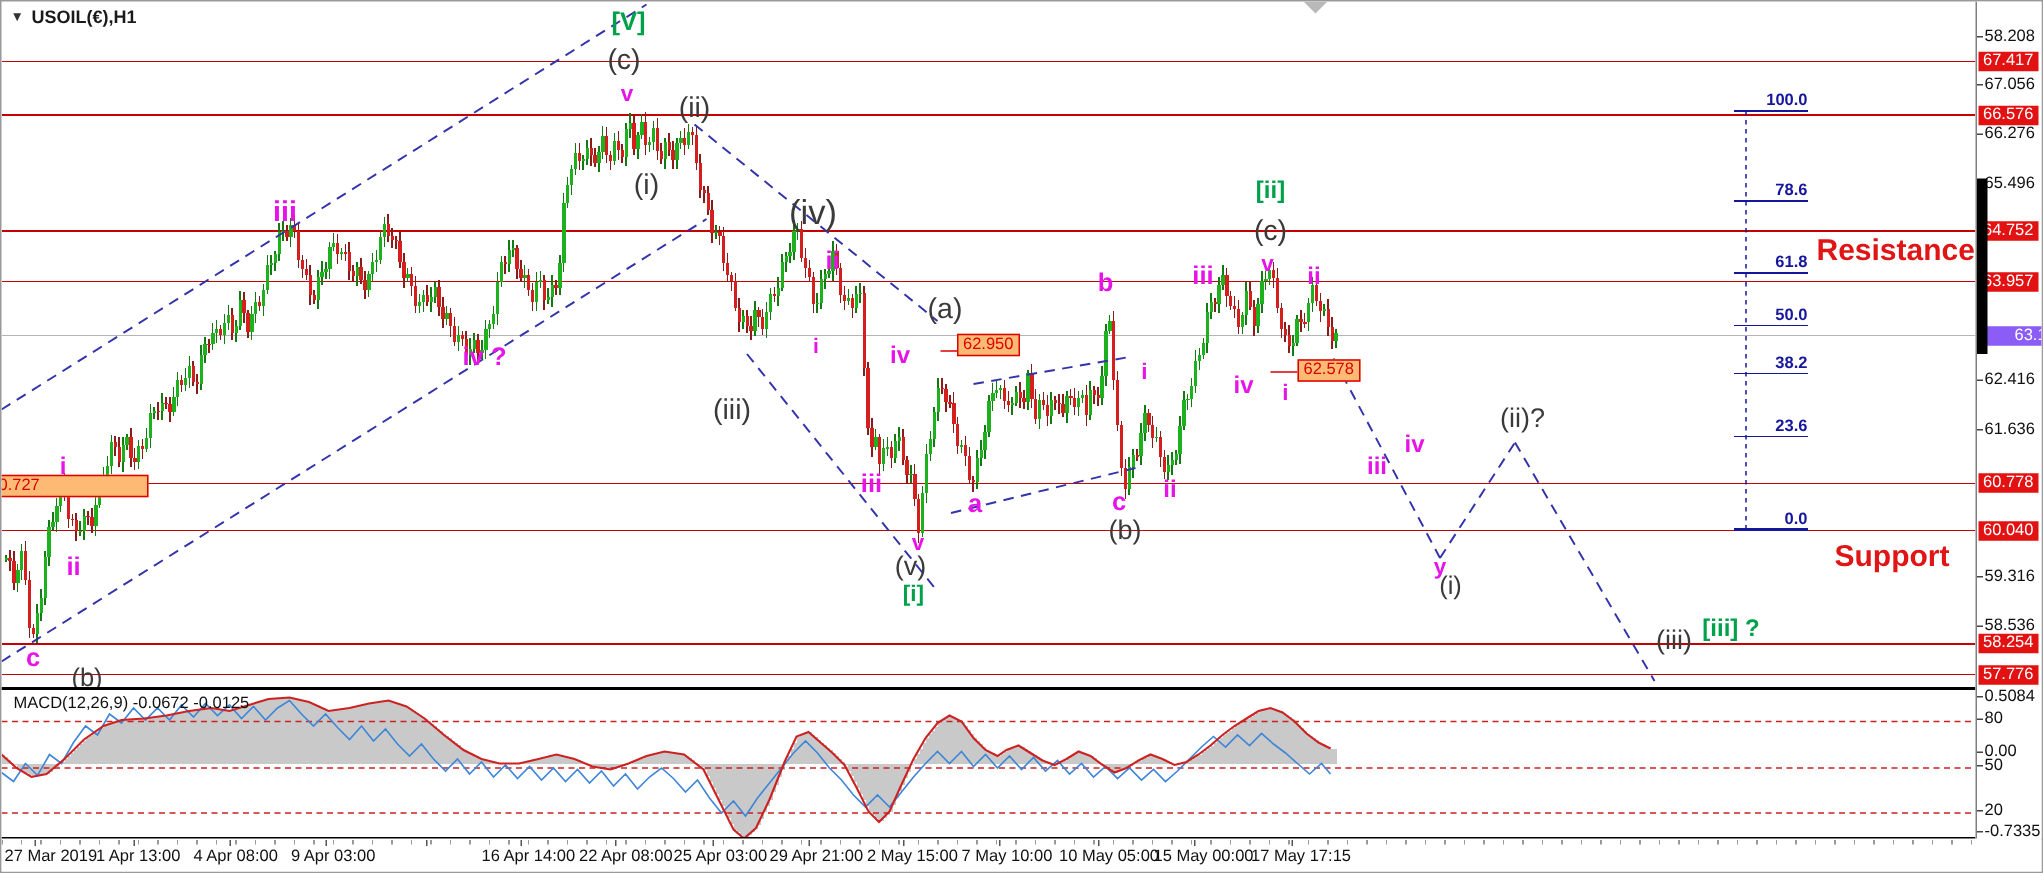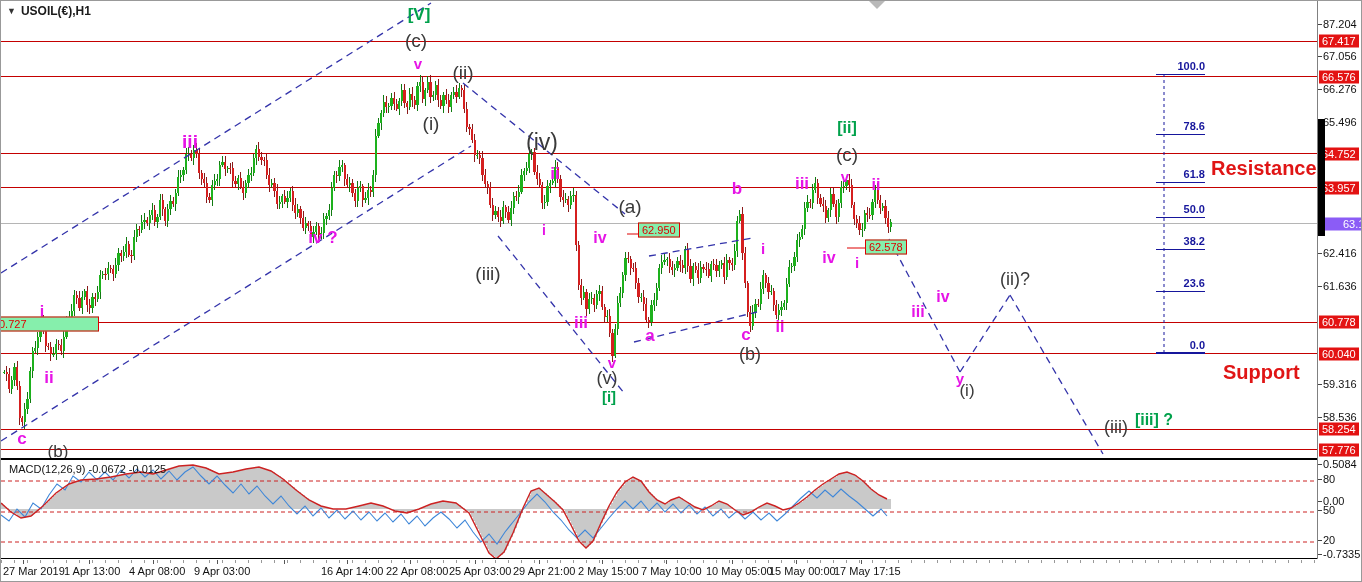--- a/index.html
+++ b/index.html
@@ -9,21 +9,21 @@
             display:flex;align-items:center;gap:5px;}
   .tri{font-size:9px;color:#333;line-height:1;}
   .chart{position:absolute;left:0;top:0;width:1316px;height:457px;overflow:hidden;}
   .chart svg{position:absolute;left:0;top:0;}
   .labels{position:absolute;left:0;top:0;width:1316px;height:457px;pointer-events:none;z-index:20;}
   .wl{position:absolute;transform:translate(-50%,-50%);white-space:nowrap;font-weight:700;letter-spacing:0px;}
   .wl.m{color:#e614e6;}
   .wl.g{color:#3a3a3a;font-weight:400;}
   .wl.G{color:#00a14b;}
   .bigtxt{position:absolute;transform:translate(0,-50%);font-size:20px;font-weight:700;color:#e01515;z-index:20;white-space:nowrap;}
-  .callout{position:absolute;transform:translate(0,-50%);background:#86efac;border:1px solid #d00;
+  .callout{position:absolute;transform:translate(0,-50%);background:#fdba74;border:1px solid #d00;
            color:#d00;font-size:11px;padding:0 3px 1px 3px;z-index:21;white-space:nowrap;}
   .shift-tri{position:absolute;left:868px;top:0;width:0;height:0;z-index:25;
              border-left:8px solid transparent;border-right:8px solid transparent;border-top:8px solid #b9b9b9;}
   .paxis{position:absolute;left:1316px;top:0;width:46px;height:457px;border-left:1px solid #808080;background:#fff;z-index:10;}
   .pl{position:absolute;left:5px;transform:translateY(-50%);font-size:11px;color:#101010;white-space:nowrap;}
   .pl:before{content:"";position:absolute;left:-5px;top:50%;width:4px;height:1px;background:#444;}
   .pbadge{position:absolute;left:1px;transform:translateY(-50%);font-size:11px;color:#fff;background:#e31212;
           padding:0 3px 1px 3px;z-index:11;white-space:nowrap;}
   .pbadge.k{background:#8b5cf6;padding-left:24px;}
   .axisbar{position:absolute;left:0px;width:7px;background:#000;z-index:12;}
@@ -816,21 +816,21 @@
       </div>
     <div class="bigtxt" id="res-text" style="left: 1210px; top: 167px;">Resistance</div>
     <div class="bigtxt" id="sup-text" style="left: 1222px; top: 371px;">Support</div>
     <div class="shift-tri"></div>
   <div class="callout" style="left: 637px; top: 229px;">62.950</div>
       <div class="callout" style="left: 864px; top: 246px;">62.578</div>
       <div class="callout" style="left: -6px; top: 323px; width: 96px;">0.727</div>
     </div>
 
   <div class="paxis" id="paxis">
-      <div class="pl" style="top: 23.0904px;">87.204</div>
+      <div class="pl" style="top: 23.0904px;">58.208</div>
       <div class="pl" style="top: 55.2992px;">67.056</div>
       <div class="pl" style="top: 88.3556px;">66.276</div>
       <div class="pl" style="top: 121.412px;">65.496</div>
       <div class="pl" style="top: 251.942px;">62.416</div>
       <div class="pl" style="top: 284.999px;">61.636</div>
       <div class="pl" style="top: 383.32px;">59.316</div>
       <div class="pl" style="top: 416.377px;">58.536</div>
       <div class="pbadge" style="top: 40px;">67.417</div>
       <div class="pbadge" style="top: 75.6416px;">66.576</div>
       <div class="pbadge" style="top: 152.943px;">64.752</div>

